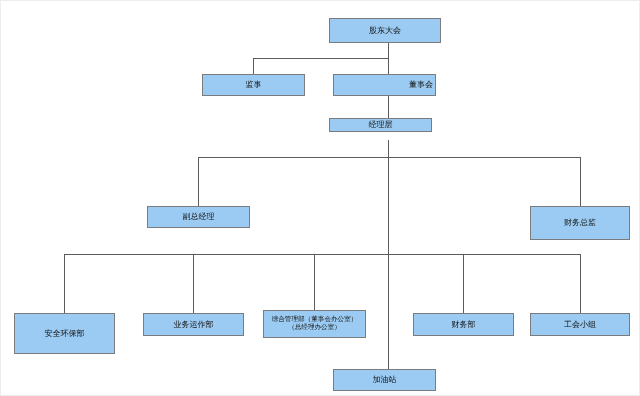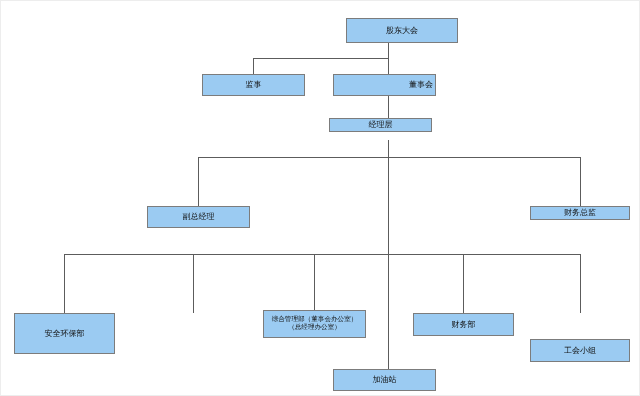--- a/index.html
+++ b/index.html
@@ -73,59 +73,62 @@
 
   <div class="connector h-line" style="left:63px; top:253px; width:516px;"></div>
   <div class="connector v-line" style="left:63px; top:253px; height:59px;"></div>
   <div class="connector v-line" style="left:192px; top:253px; height:59px;"></div>
   <div class="connector v-line" style="left:313px; top:253px; height:56px;"></div>
   <div class="connector v-line" style="left:462px; top:253px; height:59px;"></div>
   <div class="connector v-line" style="left:579px; top:253px; height:59px;"></div>
 
   <div class="connector v-line" style="left:387px; top:253px; height:115px;"></div>
 
-  <div class="node size-normal" style="left:345px; top:17px; width:112px; height:25px;justify-content:flex-end;">
+  <div class="node size-normal" style="left:328px; top:17px; width:112px; height:25px;justify-content:flex-end;">
     <span class="node-label">股东大会</span>
   </div>
 
   <div class="node size-normal" style="left:201px; top:73px; width:103px; height:22px;">
     <span class="node-label">监事</span>
   </div>
 
   <div class="node size-normal" style="left:332px; top:73px; width:103px; height:22px;text-align:right;">
     <span class="node-label">董事会</span>
   </div>
 
   <div class="node size-normal" style="left:328px; top:117px; width:103px; height:14px;">
     <span class="node-label">经理层</span>
   </div>
 
   <div class="node size-normal" style="left:146px; top:205px; width:103px; height:22px;">
     <span class="node-label">副总经理</span>
   </div>
 
-  <div class="node size-normal" style="left:529px; top:205px; width:100px; height:14px;align-items:center;">
+  <div class="node size-normal" style="left:529px; top:205px; width:100px; height:34px;align-items:center;">
     <span class="node-label">财务总监</span>
   </div>
 
   <div class="node size-normal" style="left:13px; top:312px; width:101px; height:41px;">
     <span class="node-label">安全环保部</span>
   </div>
 
+  <div class="node size-normal" style="left:142px; top:312px; width:101px; height:23px;">
+    <span class="node-label">业务运作部</span>
+  </div>
 
   <div class="node size-normal" style="left:412px; top:312px; width:101px; height:23px;">
     <span class="node-label">财务部</span>
   </div>
 
   <div class="node size-small" style="left:262px; top:309px; width:103px; height:28px;">
     <span class="node-label">综合管理部（董事会办公室）
 （总经理办公室）</span>
   </div>
 
-  <div class="node size-normal" style="left:529px; top:312px; width:100px; height:23px;margin-top:26px;">
+  <div class="node size-normal" style="left:529px; top:312px; width:100px; height:23px;">
     <span class="node-label">工会小组</span>
   </div>
 
   <div class="node size-normal" style="left:332px; top:368px; width:103px; height:22px;">
     <span class="node-label">加油站</span>
   </div>
 
 </div>
 
 </body></html>

